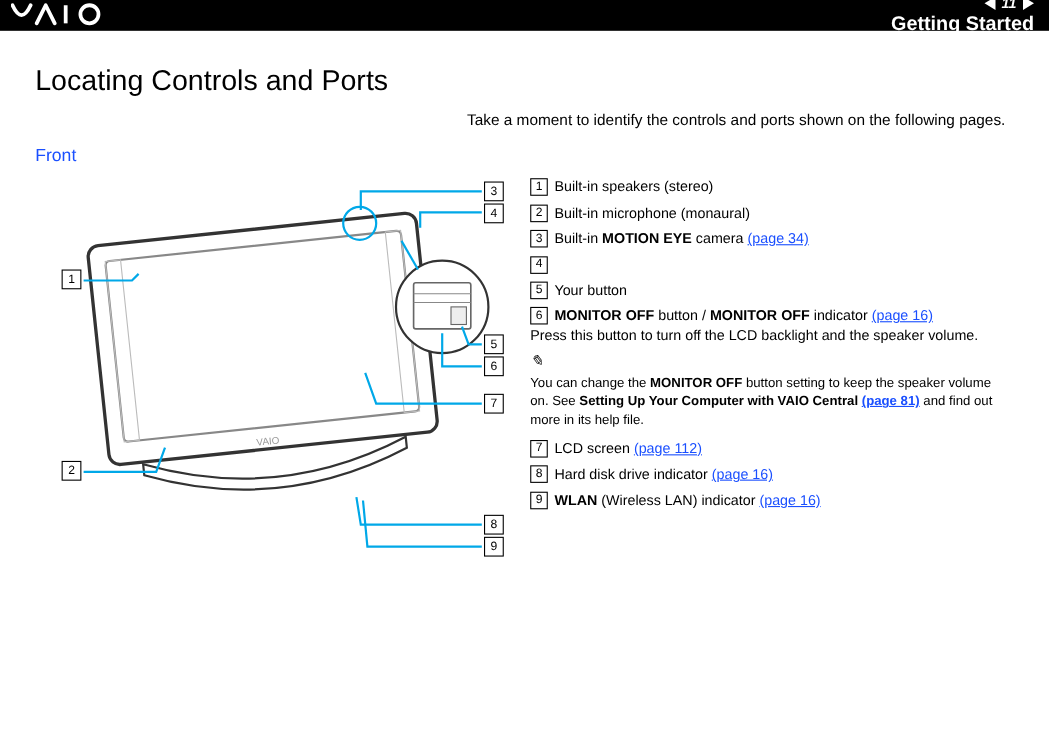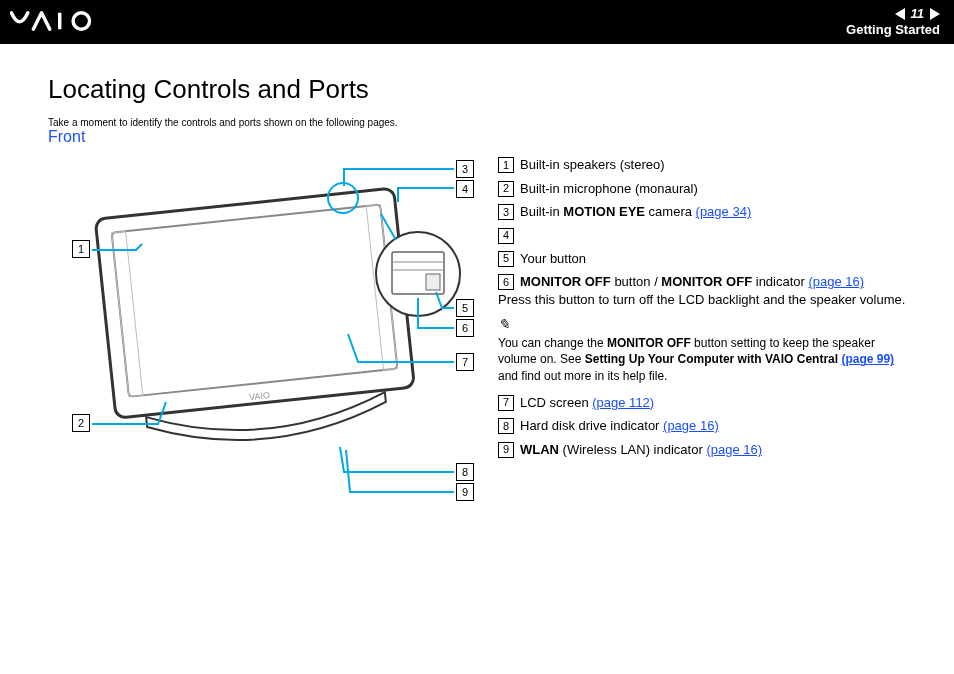--- a/index.html
+++ b/index.html
@@ -9,21 +9,21 @@
     height: 674px;
     background: #fff;
     color: #000;
     font-size: 13px;
     position: relative;
     overflow: hidden;
   }
   .header {
     background: #000;
     color: #fff;
-    height: 44px;
+    height: 28px;
     display: flex;
     align-items: center;
     justify-content: space-between;
     padding: 0 14px 0 10px;
   }
   .logo {
     font-family: Arial, sans-serif;
     letter-spacing: 2px;
   }
   .hdr-right {
@@ -34,25 +34,25 @@
     display: flex;
     justify-content: flex-end;
     align-items: center;
     gap: 6px;
     font-style: italic;
     font-weight: bold;
   }
   .arrow-left, .arrow-right { width:0;height:0;display:inline-block; }
   .arrow-left { border-top:6px solid transparent;border-bottom:6px solid transparent;border-right:10px solid #fff; }
   .arrow-right{ border-top:6px solid transparent;border-bottom:6px solid transparent;border-left:10px solid #fff; }
-  .breadcrumb { font-weight: bold; font-size: 13px; }
-
-  .content { padding: 30px 40px 0 48px; }
+  .breadcrumb { font-weight: bold; font-size: 18px; }
+
+  .content { padding: 30px 40px 0 32px; }
   .h1 { font-size: 26px; font-weight: 400; margin-bottom: 12px; }
-  .intro { font-size: 10px; margin-bottom: 0; }
+  .intro { font-size: 14px; margin-bottom: 16px; text-align: right; }
   .h2 { font-size: 16px; color: #1a4fff; font-weight: 400; margin-bottom: 8px; }
 
   .two-col { display: flex; gap: 20px; align-items: flex-start; }
   .figure-col { width: 430px; flex: 0 0 430px; }
   .text-col { flex: 1; padding-top: 2px; }
 
   .callout-list { list-style: none; }
   .callout-list li {
     display: flex;
     align-items: flex-start;
@@ -230,21 +230,21 @@
           <span class="numbox">6</span>
           <span>
             <span class="bold">MONITOR OFF</span><span> button / </span><span class="bold">MONITOR OFF</span><span> indicator </span><span class="link">(page 16)</span>
           </span>
           <div class="subnote" style="flex-basis:100%;">Press this button to turn off the LCD backlight and the speaker volume.</div>
         </li>
       </ul>
 
       <div class="noteblock">
         <span class="pen">✎</span><br>
-        <span>You can change the </span><span class="bold">MONITOR OFF</span><span> button setting to keep the speaker volume on. See </span><span class="bold">Setting Up Your Computer with VAIO Central </span><span class="bold link">(page 99)</span><span> and find out more in its help file.</span>
+        <span>You can change the </span><span class="bold">MONITOR OFF</span><span> button setting to keep the speaker volume on. See </span><span class="bold">Setting Up Your Computer with VAIO Central </span><span class="bold link">(page 81)</span><span> and find out more in its help file.</span>
       </div>
 
       <ul class="callout-list">
         <li>
           <span class="numbox">7</span>
           <span>
             <span>LCD screen </span><span class="link">(page 112)</span>
           </span>
         </li>
 

